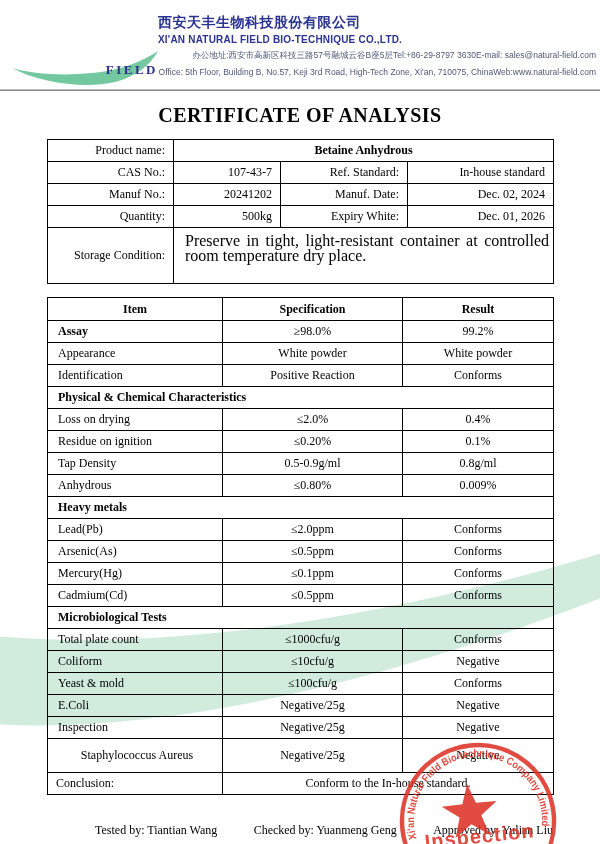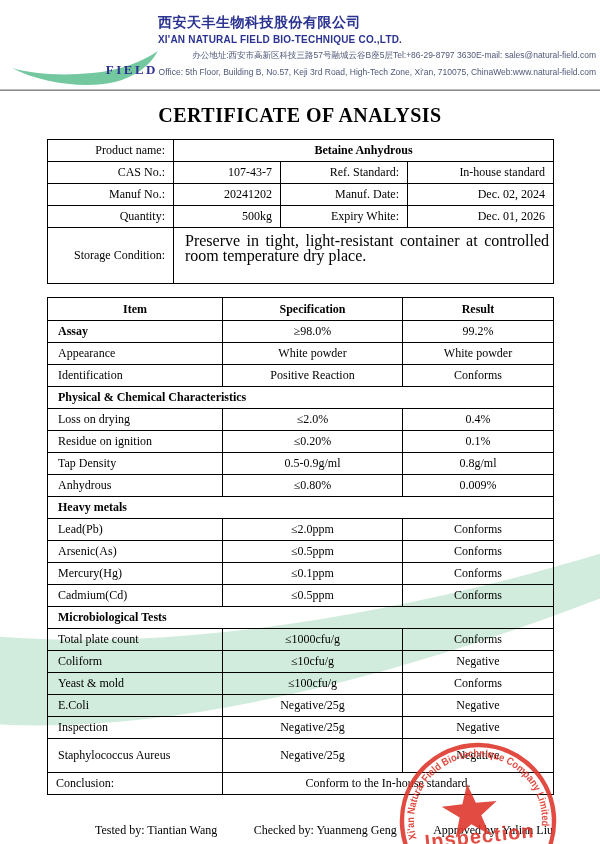--- a/index.html
+++ b/index.html
@@ -54,21 +54,21 @@
   .info td.merged-title { text-align:center; font-weight:bold; }
   .info td.storage-text { vertical-align:top; padding-top:5px; text-align:justify;
     font-size:16px; line-height:15px; padding-left:11px; padding-right:4px; }
   .results { left:47px; top:297px; width:506px; }
   .results th { height:23px; font-size:12px; font-weight:bold; text-align:center; }
   .results td { height:22px; padding:1px 6px; }
   .results td.item { text-align:left; padding-left:10px; }
   .results td.spec, .results td.result { text-align:center;font-family:Liberation Serif, serif; }
   .results td.section { text-align:left; font-weight:bold; padding-left:10px; }
   .results td.bold { font-weight:bold; }
-  .results tr.tall td { height:34px; }
+  .results tr.tall td { height:34px;text-align:center; }
   .results tfoot td.item { padding-left:8px; }
   .results tfoot td.concl { text-align:center; }
   
   .signatures {
     position:absolute; left:47px; top:823px; width:506px; z-index:2;
     display:flex; justify-content:space-between; padding-left:48px;
     font-size:12px;
   }
   
   .stamp { position:absolute; left:393px; top:736px; z-index:5;

